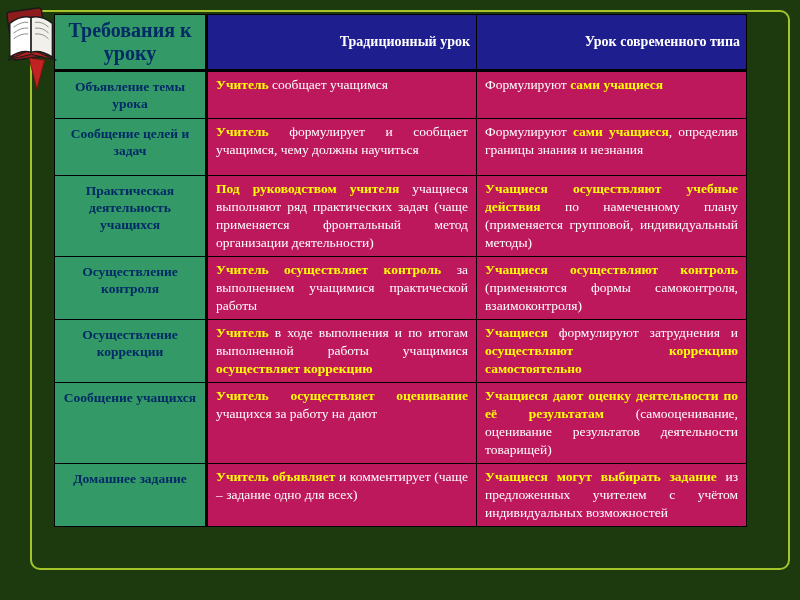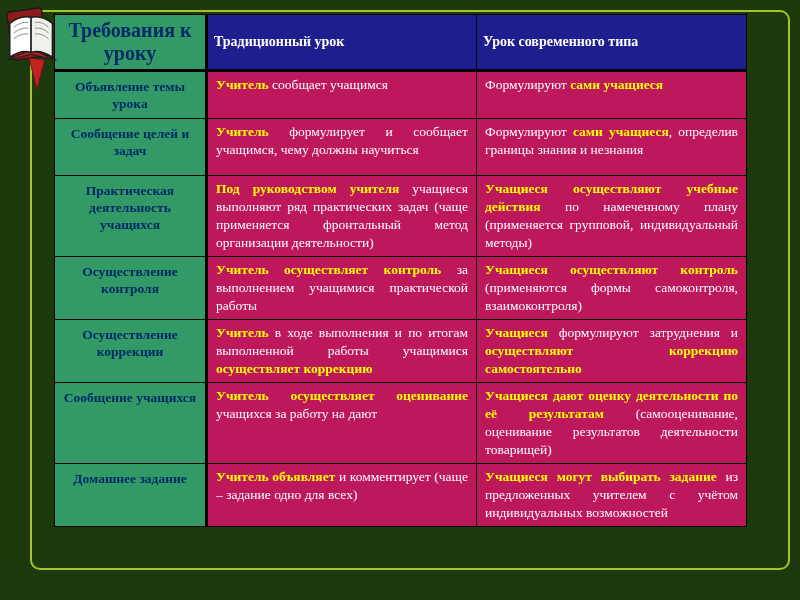--- a/index.html
+++ b/index.html
@@ -28,21 +28,21 @@
     border:1px solid #000; vertical-align:top; overflow:hidden;
   }
   .header-row { height:48px; }
   .header-row th { border-bottom:3px solid #000; vertical-align:middle; }
   .req-head {
     background:#339966; color:#002a66; font-weight:bold; font-size:20px;
     text-align:center; padding:4px 4px; border-right:3px solid #000 !important;
   }
   .col-head {
     background:#1e1e8e; color:#ffffff; font-weight:bold; font-size:14px;
-    text-align:left; padding:4px 6px;
+    text-align:right; padding:4px 6px;
   }
   .req-cell {
     background:#339966; color:#002a66; font-weight:600;
     font-size:13.5px; line-height:17px; text-align:center;
     padding:6px 4px; border-right:3px solid #000 !important;margin-top:16px;
   }
   .content-cell {
     background:#be185d; color:#ffffff;
     font-size:13.5px; line-height:18px;
     padding:4px 8px; text-align:justify;

